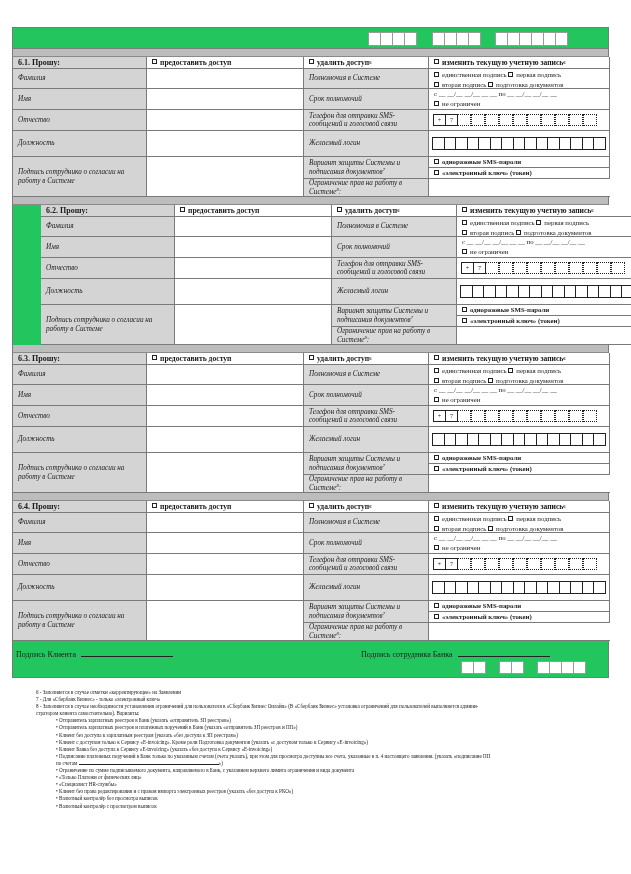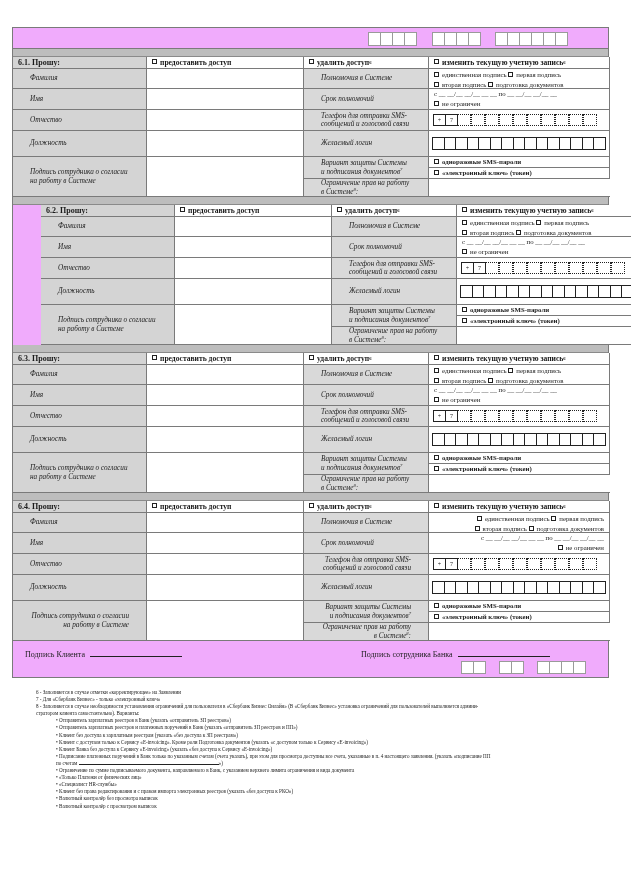--- a/index.html
+++ b/index.html
@@ -1,31 +1,31 @@
 <!DOCTYPE html>
 <html><head>
 <meta charset="utf-8">
 <style>
   * { box-sizing: border-box; margin: 0; padding: 0; }
   html, body { width: 631px; height: 874px; background: #ffffff; overflow: hidden; }
   body { font-family: "Liberation Serif", serif; color: #1a1a1a; position: relative; }
 
-  .form { position: absolute; left: 12px; top: 27px; width: 597px; border: 1px solid #7a7a7a; background: #f0abfc; }
+  .form { position: absolute; left: 12px; top: 27px; width: 597px; border: 1px solid #7a7a7a; background: #22c55e; }
 
   .top-row { height: 21px; position: relative; border-bottom: 1px solid #7a7a7a; }
   .digit-group { position: absolute; top: 4px; display: flex; }
   .digit-box { width: 13px; height: 14px; border: 1px solid #9a9a9a; margin-right: -1px; background: #fff; }
 
   .band { height: 8px; background: #bdbdbd; border-bottom: 1px solid #8a8a8a; }
 
   .section { position: relative; }
   .grid { display: grid; grid-template-columns: 134px 157px 125px 181px; }
   .cell { border-right: 1px solid #7a7a7a; border-bottom: 1px solid #7a7a7a; position: relative; }
   .cell:last-child { border-right: none; }
-  .lab { background: #d9d9d9; font-style: italic; font-size: 7.2px; padding: 2px 17px; line-height: 1.15; display: flex; align-items: center; color: #222; }
+  .lab { background: #d9d9d9; font-style: italic; font-size: 7.2px; padding: 2px 5px; line-height: 1.15; display: flex; align-items: center; color: #222; }
   .lab.col1 { background: #d4d4d4; }
   .white { background: #fff; }
   .hdr { font-size: 7.6px; font-weight: bold; padding: 2px 5px; display: flex; align-items: center; background: #fff; }
   .hdr.first { background: #d4d4d4; font-size: 8px; }
   .chk { display: inline-block; width: 5px; height: 5px; border: 0.8px solid #222; margin-right: 3px; vertical-align: middle; position: relative; top: -1px; }
   sup { font-size: 4.5px; }
   .opt { font-size: 6.8px; line-height: 1.25; padding: 1px 5px; color: #222; }
   .opt.b { font-weight: bold; }
 
   .phone { display: flex; align-items: center; padding: 2px 4px; height: 100%; }
@@ -427,21 +427,21 @@
     </div>
 
     <div class="cell lab">
             <span><span>Ограничение прав на работу в Системе</span><sup>8</sup><span>:</span></span>
           </div>
     <div class="cell white"></div>
   </div>
       </div>
       <div class="band"></div>
       <div class="section">
-  <div class="grid" style="grid-template-rows: 12px 20px 21px 21px 26px 22px 18px; text-align: right;">
+  <div class="grid" style="grid-template-rows: 12px 20px 21px 21px 26px 22px 18px;">
     <div class="cell hdr first" style="grid-row:1">
             <span>6.4. Прошу:</span>
           </div>
     <div class="cell hdr">
             <span class="chk"></span>
             <span>предоставить доступ</span>
           </div>
     <div class="cell hdr">
             <span class="chk"></span>
             <span>удалить доступ</span>
@@ -547,21 +547,21 @@
     </div>
 
     <div class="cell lab">
             <span><span>Ограничение прав на работу в Системе</span><sup>8</sup><span>:</span></span>
           </div>
     <div class="cell white"></div>
   </div>
       </div>
     </div>
   <div class="sig-row">
-    <div class="sig-label" style="left:12px;">
+    <div class="sig-label" style="left:3px;">
       <span>Подпись Клиента</span>
       <span class="sig-line" style="width:92px;margin-left:3px;"></span>
     </div>
     <div class="sig-label" style="left:348px;">
       <span>Подпись сотрудника Банка</span>
       <span class="sig-line" style="width:92px;margin-left:3px;"></span>
     </div>
     <div class="bottom-digits" style="left:448px;" id="bg0">
         <span class="digit-box"></span>
         <span class="digit-box"></span>

